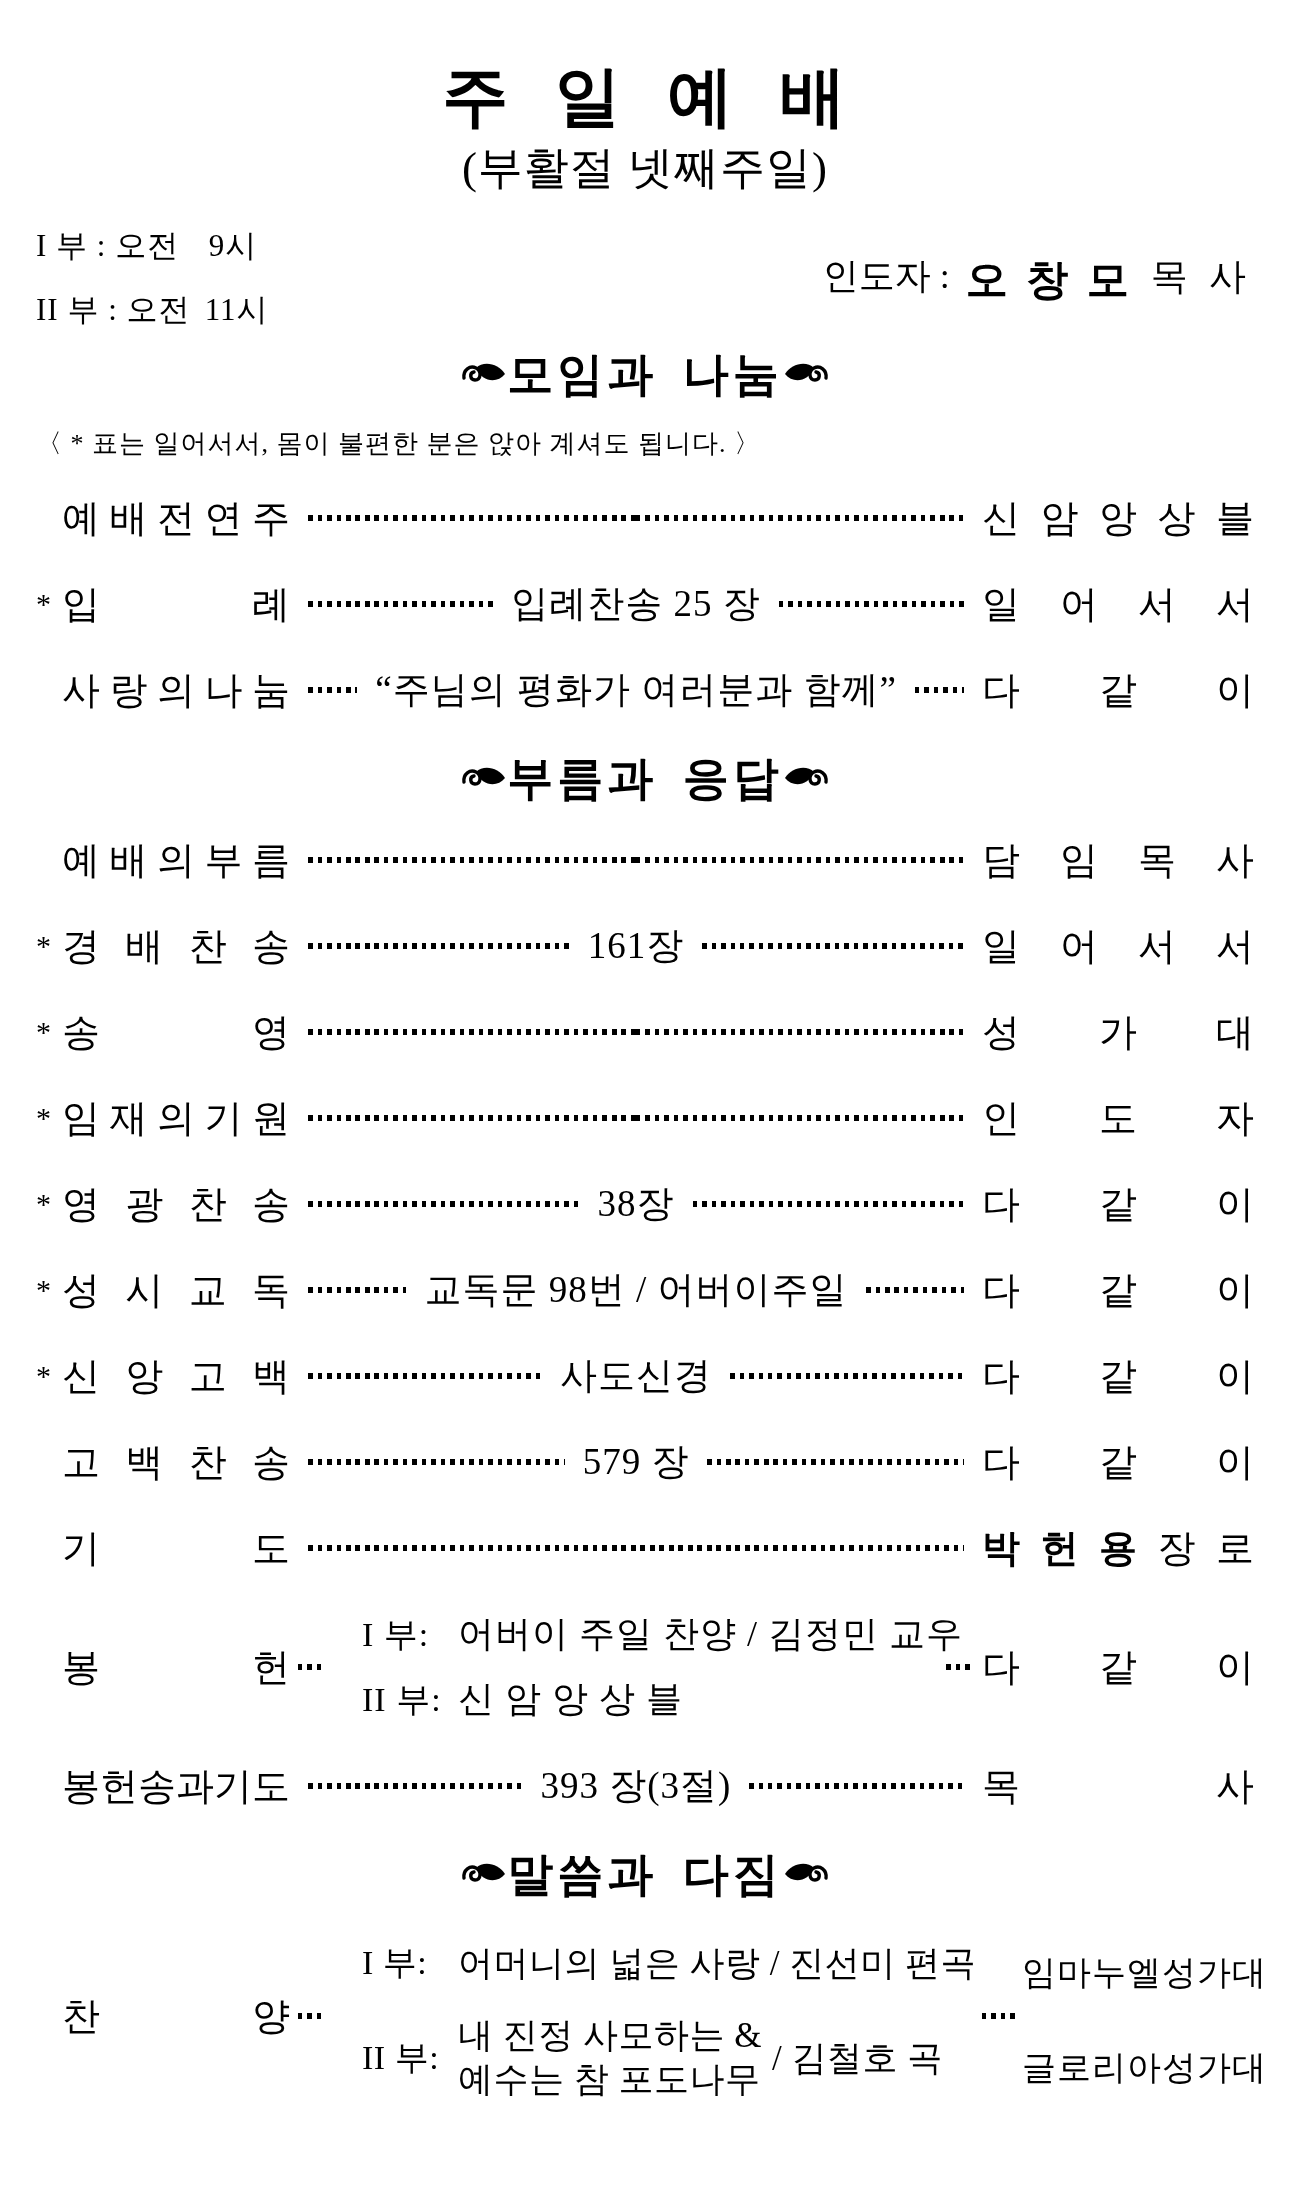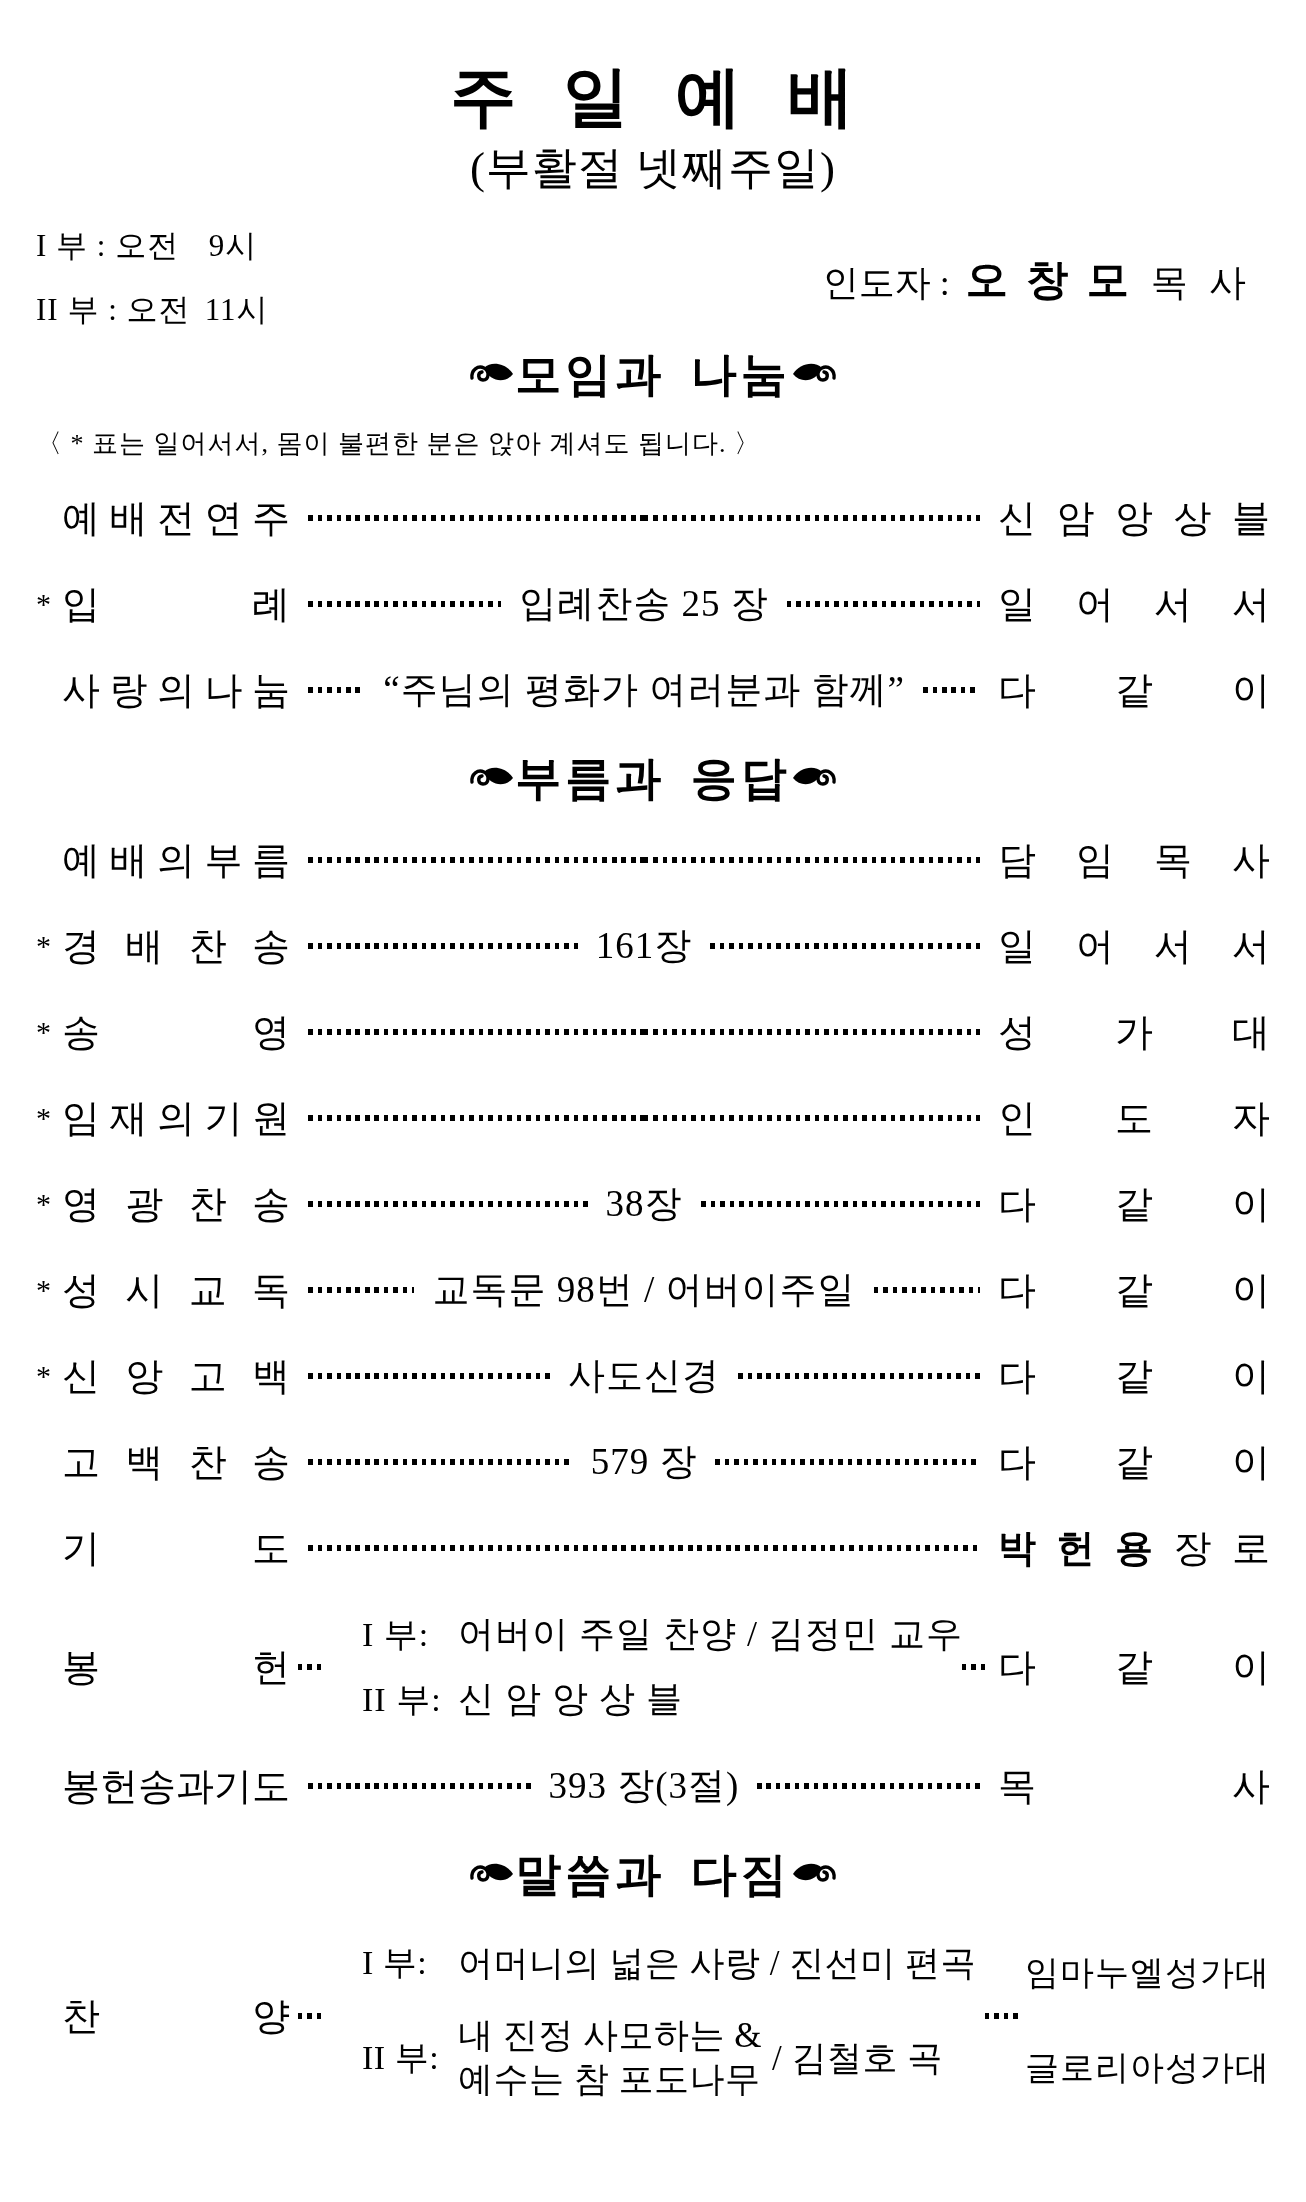--- a/index.html
+++ b/index.html
@@ -1,39 +1,39 @@
 <!DOCTYPE html>
 <html lang="ko"><head>
 <meta charset="utf-8">
 <style>
   html,body{margin:0;padding:0;background:#fff;}
   body{
     width:1306px;height:2202px;overflow:hidden;color:#000;
     font-family:"Liberation Serif","DejaVu Serif",serif;
     -webkit-font-smoothing:antialiased;
   }
-  .page{padding:58px 36px 0 36px;box-sizing:border-box;}
+  .page{padding:58px 52px 0 36px;box-sizing:border-box;}
 
   
   .title{
     text-align:center;font-size:66px;font-weight:bold;line-height:78px;
     word-spacing:26px;letter-spacing:2px;
   }
   .subtitle{
     text-align:center;font-size:45px;line-height:56px;margin-top:4px;letter-spacing:1px;
   }
 
   
   .schedule{position:relative;margin-top:30px;height:108px;}
   .times{display:flex;flex-direction:column;gap:24px;margin-top:24px;}
   .time-line{font-size:31px;line-height:40px;letter-spacing:1px;display:flex;}
   .time-line .hour{display:inline-block;width:78px;text-align:right;}
   .leader-line{
-    position:absolute;right:18px;top:50%;transform:translateY(-50%);
-    display:flex;align-items:flex-end;font-size:36px;white-space:nowrap;
+    position:absolute;right:2px;top:50%;transform:translateY(-50%);
+    display:flex;align-items:flex-start;font-size:36px;white-space:nowrap;
   }
   .leader-line .leader-name{font-weight:bold;font-size:42px;margin:0 18px 0 16px;letter-spacing:4px;}
   .leader-line .leader-title{letter-spacing:6px;font-size:37px;}
 
   
   .section-header{
     display:flex;justify-content:center;align-items:center;
     font-size:46px;font-weight:bold;letter-spacing:4px;word-spacing:10px;
     margin:12px 0 26px 0;height:58px;
   }

